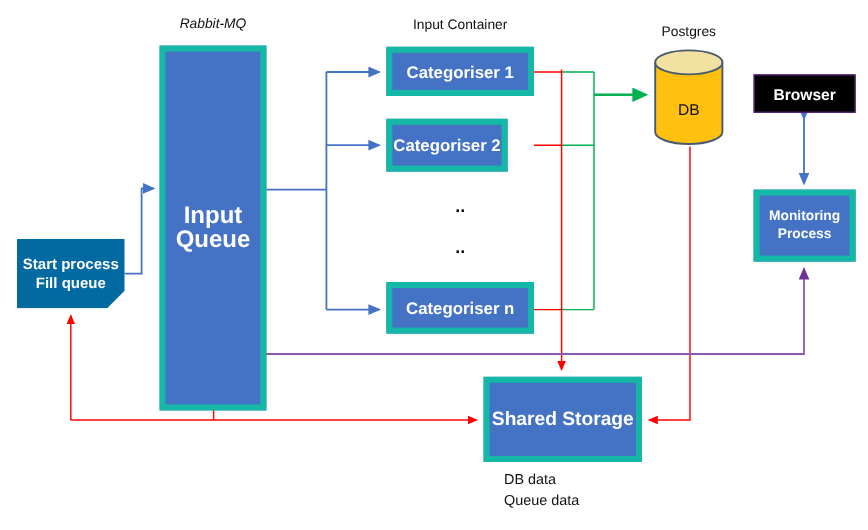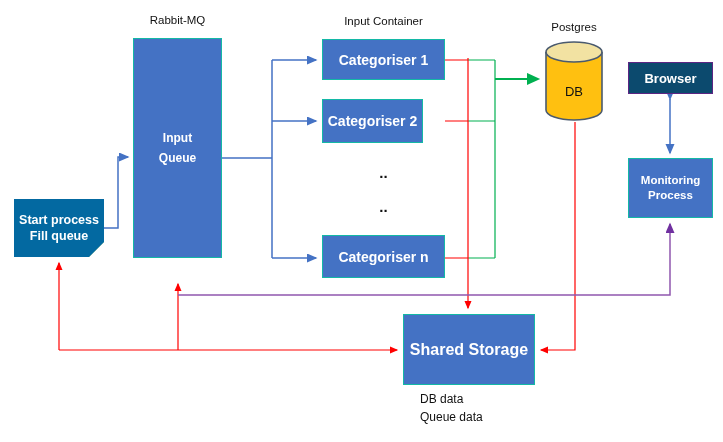--- a/index.html
+++ b/index.html
@@ -4,45 +4,45 @@
 <style>
   html,body{margin:0;padding:0;background:#ffffff;}
   #canvas{
     position:relative;width:723px;height:442px;background:#ffffff;overflow:hidden;
     font-family:"Liberation Sans", sans-serif;
   }
   .node{
     position:absolute;display:flex;align-items:center;justify-content:center;
     text-align:center;color:#ffffff;font-weight:bold;box-sizing:border-box;
   }
-  .blue-node{background:#4472C4;border:1px solid #14b8a6;text-align:center;}
+  .blue-node{background:#4472C4;border:5px solid #14b8a6;text-align:center;}
   .label{
     position:absolute;color:#111111;font-weight:normal;text-align:center;
   }
-  #input-queue{left:133px;top:38px;width:89px;height:220px;font-size:12px;line-height:20px;padding:0 14px;}
+  #input-queue{left:133px;top:38px;width:89px;height:304px;font-size:20px;line-height:20px;padding:0 14px;}
   #categoriser-1{left:322px;top:39px;width:123px;height:41px;font-size:14px;}
   #categoriser-2{left:322px;top:99px;width:101px;height:44px;font-size:14px;}
   #categoriser-n{left:322px;top:235px;width:123px;height:43px;font-size:14px;}
   #shared-storage{left:403px;top:314px;width:132px;height:71px;font-size:16px;}
   #monitoring-process{left:628px;top:158px;width:85px;height:60px;font-size:11.5px;line-height:15px;padding:0 24px;}
-  #browser{left:628px;top:62px;width:85px;height:32px;background:#0c4a6e;border:1px solid #5c2583;font-size:13px;}
+  #browser{left:628px;top:62px;width:85px;height:32px;background:#000000;border:1px solid #5c2583;font-size:13px;}
   #start-process{
     left:14px;top:199px;width:90px;height:58px;background:#0369a1;
     font-size:12.5px;line-height:16px;flex-direction:column;
     clip-path:polygon(0 0,100% 0,100% calc(100% - 15px),calc(100% - 15px) 100%,0 100%);
   }
   #start-process .fold{
     position:absolute;right:0;bottom:0;width:0;height:0;
     border-left:15px solid transparent;border-bottom:15px solid #0e7a33;
     transform:translateY(0);
   }
   .dots{position:absolute;left:322px;width:123px;text-align:center;color:#111;font-weight:bold;font-size:15px;}
   #dots-1{top:164px;}
   #dots-2{top:198px;}
-  #label-rabbitmq{left:133px;top:14px;width:89px;font-size:11.5px;}
+  #label-rabbitmq{left:133px;top:14px;width:89px;font-size:11.5px;font-style:italic;}
   #label-worker{left:310px;top:15px;width:147px;font-size:11.5px;}
   #label-postgres{left:543px;top:21px;width:62px;font-size:11.5px;}
   #db-node{position:absolute;left:543px;top:40px;width:62px;height:84px;}
   #db-text{
     position:absolute;left:543px;top:64px;width:62px;text-align:center;
     color:#111;font-size:13px;font-weight:normal;margin-top:20px;
   }
   #storage-notes{
     position:absolute;left:420px;top:390px;color:#111;font-size:12px;line-height:18px;font-weight:normal;
   }

